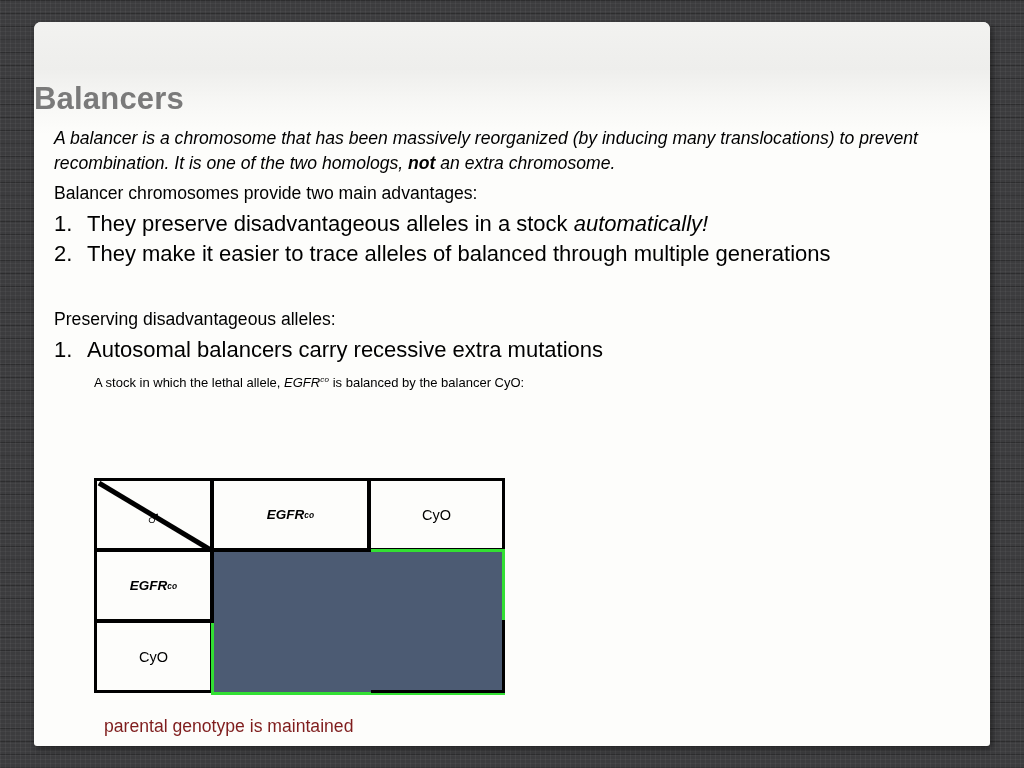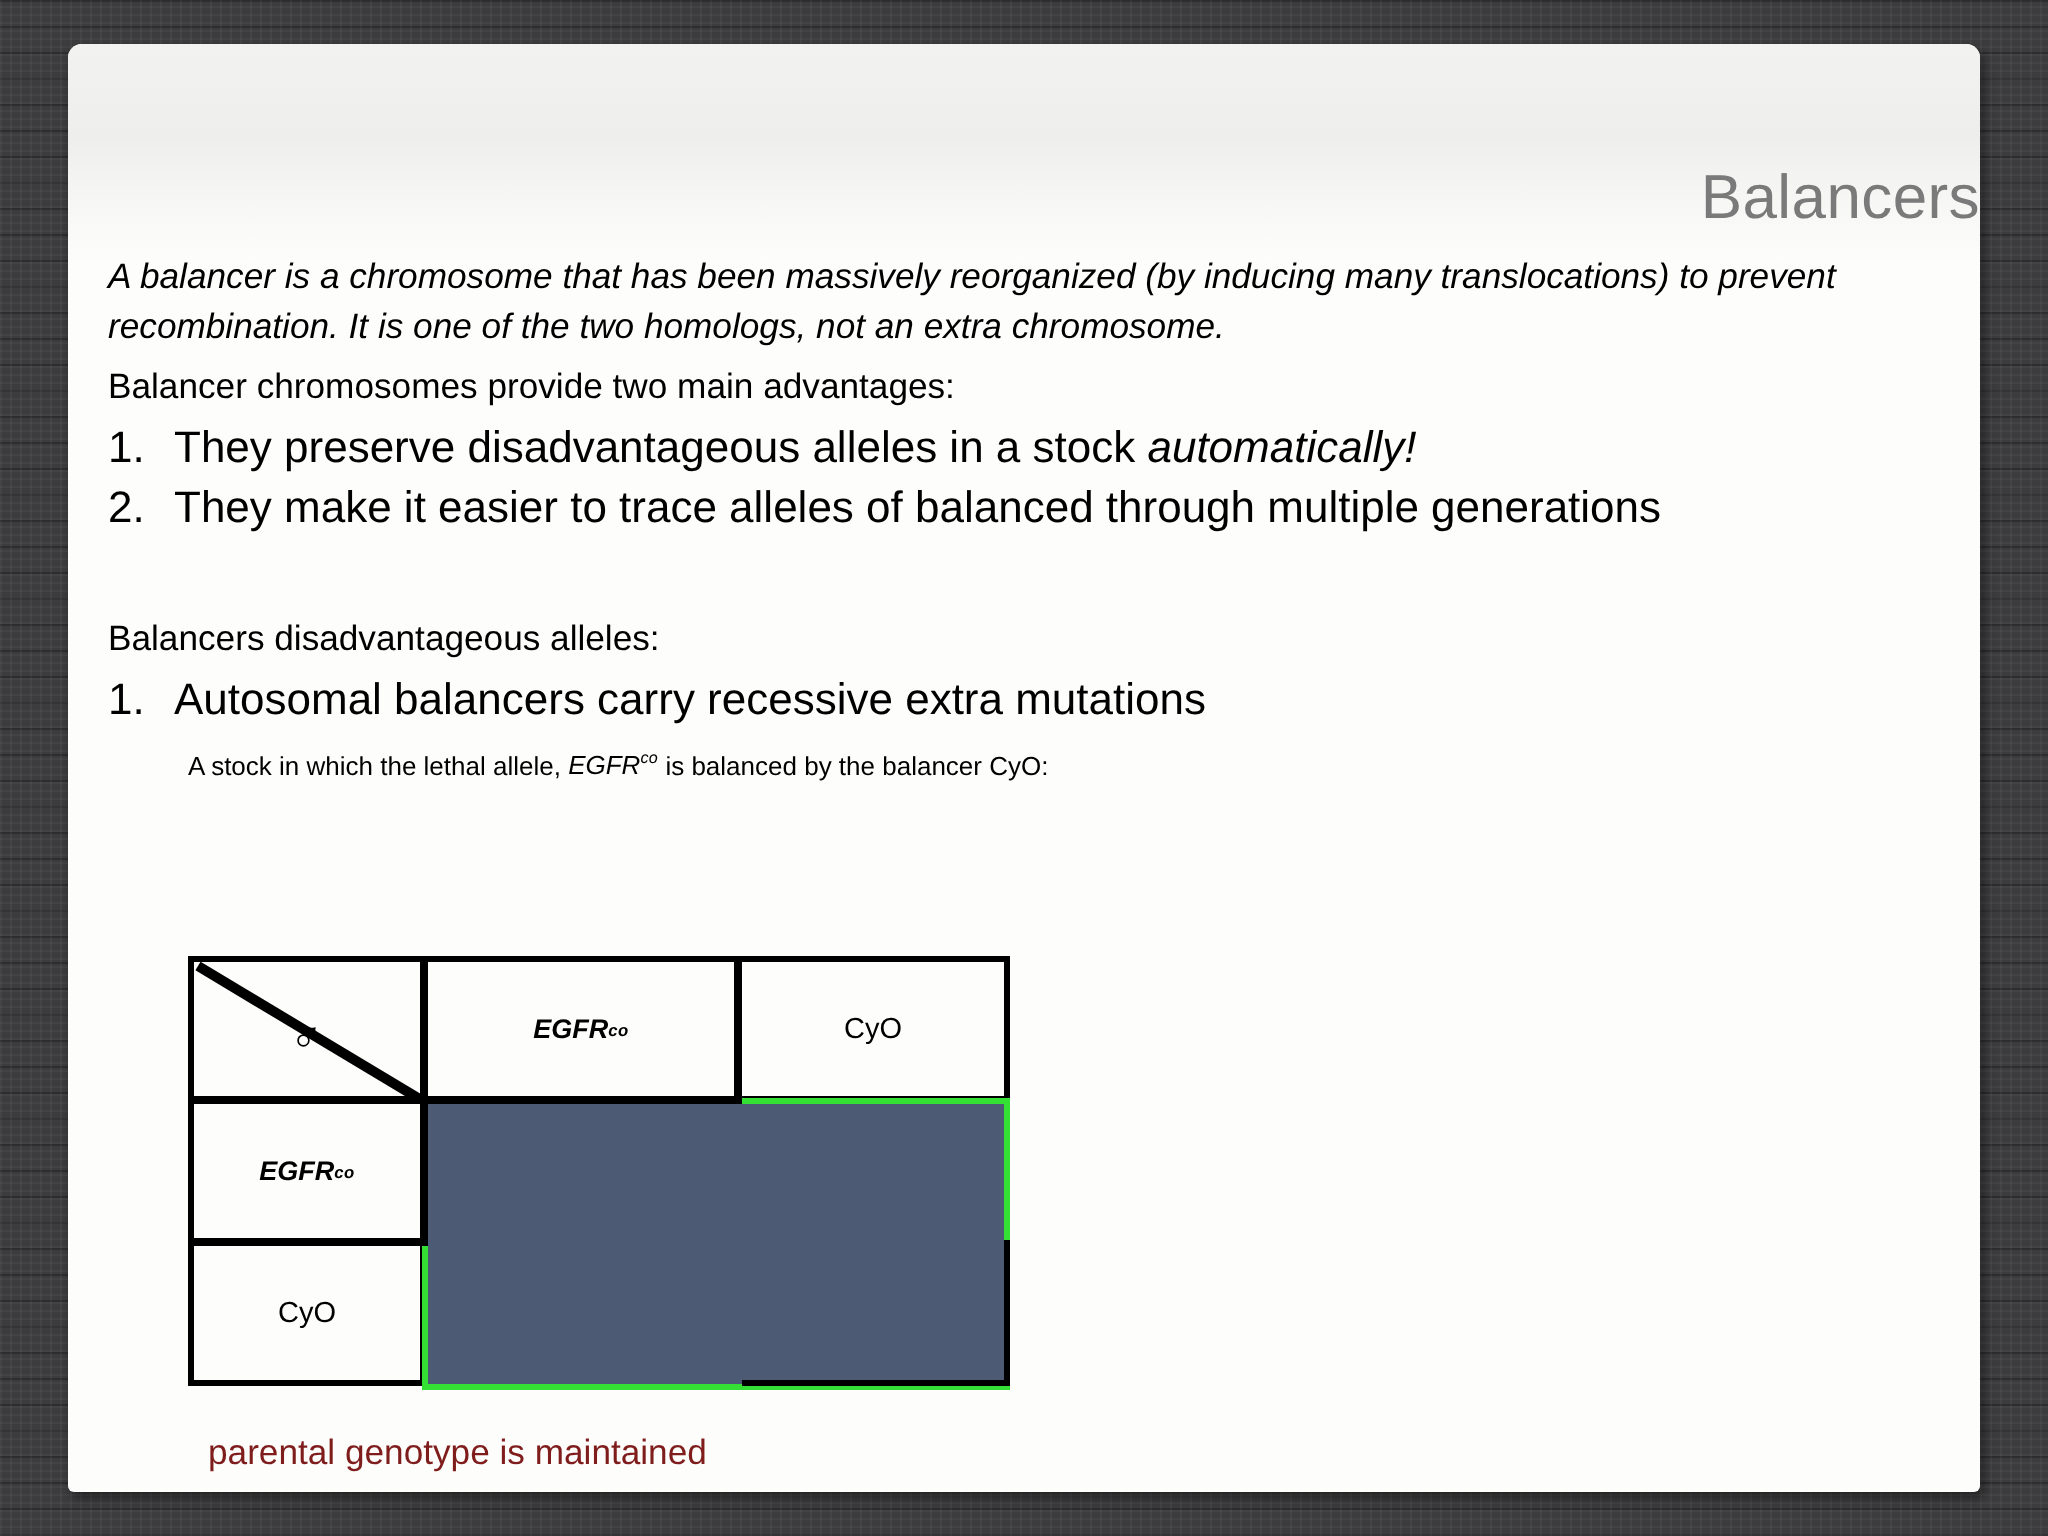--- a/index.html
+++ b/index.html
@@ -33,25 +33,25 @@
     position: absolute;
     left: 0; right: 0; top: 0; height: 112px;
     background: linear-gradient(180deg, #f2f2f0 0%, #eeeeec 42%, #f7f7f5 72%, #fdfdfb 100%);
     pointer-events: none;
   }
 
   
   #slide-title {
     position: absolute;
     left: 0; right: 0; top: 38px;
-    text-align: right;
+    text-align: left;
     font-size: 31px;
     color: #7a7a7a;
     letter-spacing: 0.2px;
-    font-weight: normal;
+    font-weight: bold;
     z-index: 2;
   }
 
   
   #body-area {
     position: absolute;
     left: 20px; top: 104px;
     width: 930px;
     z-index: 2;
     color: #000;
@@ -72,21 +72,21 @@
   }
   .num-item .num { display: inline-block; width: 33px; text-indent: 0; }
   .sub-line {
     font-size: 13px;
     line-height: 25px;
     margin: 0;
     padding-left: 40px;
   }
   .gap { height: 36px; }
   em.i { font-style: italic; font-weight: normal; }
-  b.bi { font-style: italic; font-weight: normal; }
+  b.bi { font-style: italic; font-weight: bold; }
   sup.co {
     font-size: 0.62em;
     vertical-align: super;
     letter-spacing: 0.2px;
   }
 
   
   #punnett-wrap {
     position: absolute;
     left: 60px; top: 456px;
@@ -171,21 +171,21 @@
     <p class="para italic"><span>A balancer is a chromosome that has been massively reorganized (by inducing many translocations) to prevent recombination.  It is one of the two homologs, </span><b class="bi">not</b><span> an extra chromosome.</span></p>
 
     <p class="para bold">Balancer chromosomes provide two main advantages:</p>
 
     <p class="num-item"><span class="num">1.</span><span>They preserve disadvantageous alleles in a stock </span><em class="i">automatically!</em></p>
 
     <p class="num-item"><span class="num">2.</span><span>They make it easier to trace alleles of balanced through multiple generations</span></p>
 
     <div class="gap"></div>
 
-    <p class="para bold">Balancers disadvantageous alleles:</p>
+    <p class="para bold">Preserving disadvantageous alleles:</p>
 
     <p class="num-item"><span class="num">1.</span><span>Autosomal balancers carry recessive extra mutations</span></p>
 
     <p class="sub-line"><span>A stock in which the lethal allele, </span><em class="i"><span>EGFR</span><sup class="co">co</sup></em><span> is balanced by the balancer CyO:</span></p>
 
   </div>
 
   <div id="punnett-wrap">
     <div id="punnett">
 

